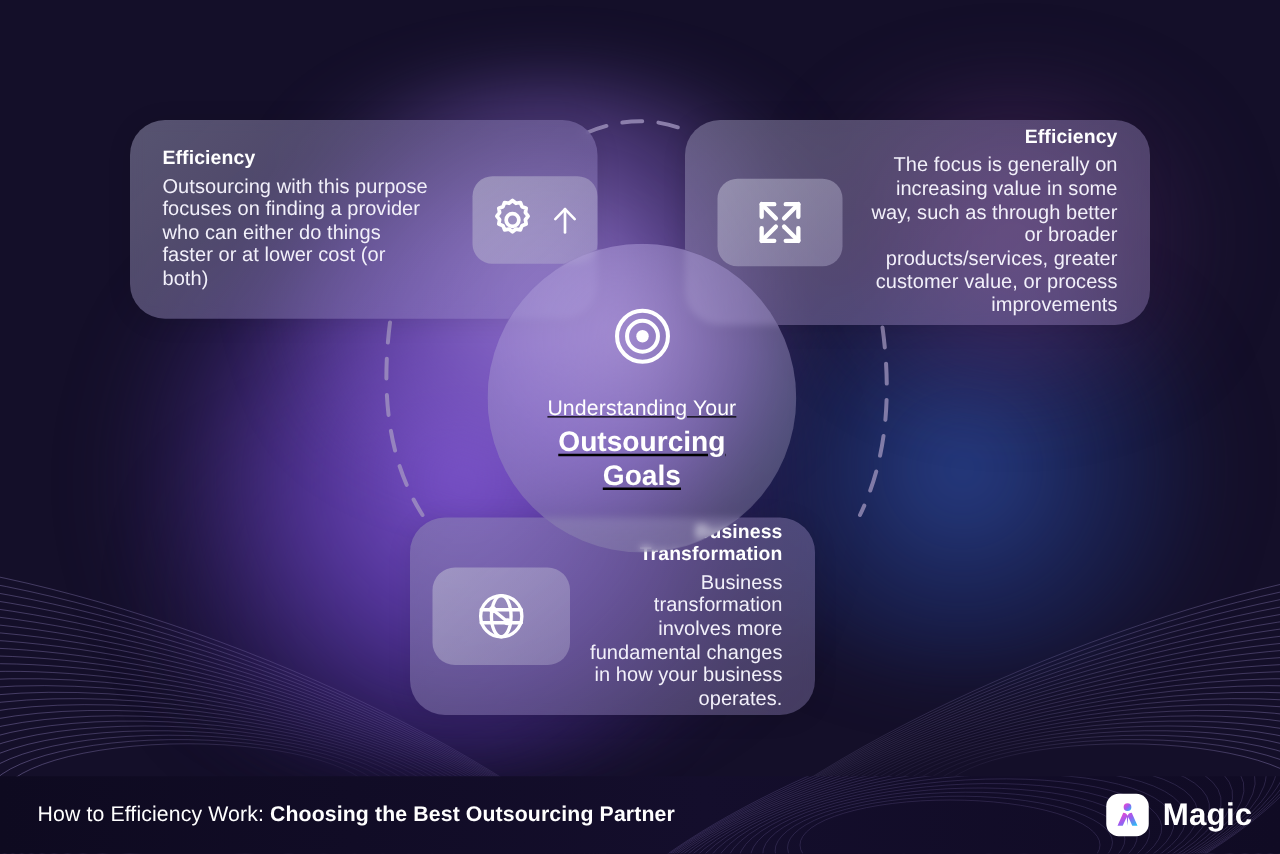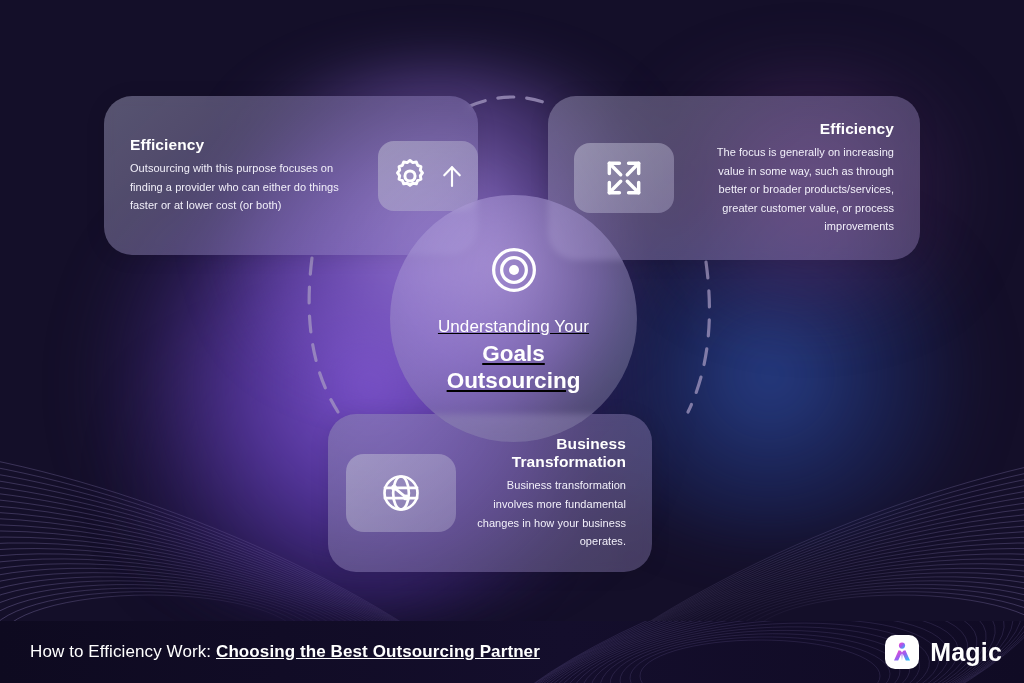--- a/index.html
+++ b/index.html
@@ -93,21 +93,21 @@
   .card-text { flex:1 1 auto; }
   .card-title {
     color:#ffffff;
     font-size:15.5px;
     font-weight:bold;
     letter-spacing:0.1px;
     margin-bottom:5px;
   }
   .card-body {
     color:#f2f0fa;
-    font-size:11px;
+    font-size:16px;
     line-height:18.6px;
     letter-spacing:0.05px;
   }
   .align-right { text-align:right; }
 
   
   .center-circle {
     position:absolute;
     left:390px; top:195px; width:247px; height:247px;
     border-radius:50%;
@@ -131,21 +131,21 @@
     position:absolute; left:0; bottom:0; width:1024px; height:62px;
     background:linear-gradient(90deg, #0e0a20 0%, #140e2c 55%, #100b24 100%);
     display:flex; align-items:center; justify-content:space-between;
     padding:0 22px 0 30px;
     overflow:hidden;
   }
   .footer-text {
     color:#ffffff; font-size:17px; letter-spacing:0.1px; z-index:2;
     white-space:nowrap;
   }
-  .footer-text b { font-weight:bold;text-decoration:underline; }
+  .footer-text b { font-weight:bold; }
   .brand { display:flex; align-items:center; gap:11px; z-index:2; }
   .brand-mark {
     width:34px; height:34px; border-radius:10px; background:#ffffff;
     display:flex; align-items:center; justify-content:center;
   }
   .brand-name {
     color:#ffffff; font-size:25px; font-weight:bold; letter-spacing:0.2px;
   }
 </style>
 </head>
@@ -290,22 +290,22 @@
   <div class="center-circle">
     <span class="center-icon">
       <svg width="52" height="52" viewBox="0 0 24 24" fill="none" stroke="#ffffff" stroke-width="1.5">
         <circle cx="12" cy="12" r="9.4"></circle>
         <circle cx="12" cy="12" r="5.7"></circle>
         <circle cx="12" cy="12" r="2.3" fill="#ffffff" stroke="none"></circle>
       </svg>
     </span>
     <div class="center-sub">Understanding Your</div>
     <div class="center-title">
+      <div>Outsourcing</div>
       <div>Goals</div>
-      <div>Outsourcing</div>
     </div>
   </div>
 
   <div class="footer">
     <svg style="position:absolute;left:0;top:-40px;width:1024px;height:110px;pointer-events:none;" viewBox="0 0 1024 110">
       <g id="fw" fill="none" stroke="#8d7cc0" stroke-opacity="0.30" stroke-width="0.55">
           <ellipse cx="760" cy="95" rx="120" ry="36" transform="rotate(0 760 95)"></ellipse>
           <ellipse cx="760" cy="95" rx="130" ry="39" transform="rotate(-1 760 95)"></ellipse>
           <ellipse cx="760" cy="95" rx="140" ry="42" transform="rotate(-2 760 95)"></ellipse>
           <ellipse cx="760" cy="95" rx="150" ry="45" transform="rotate(-3 760 95)"></ellipse>

